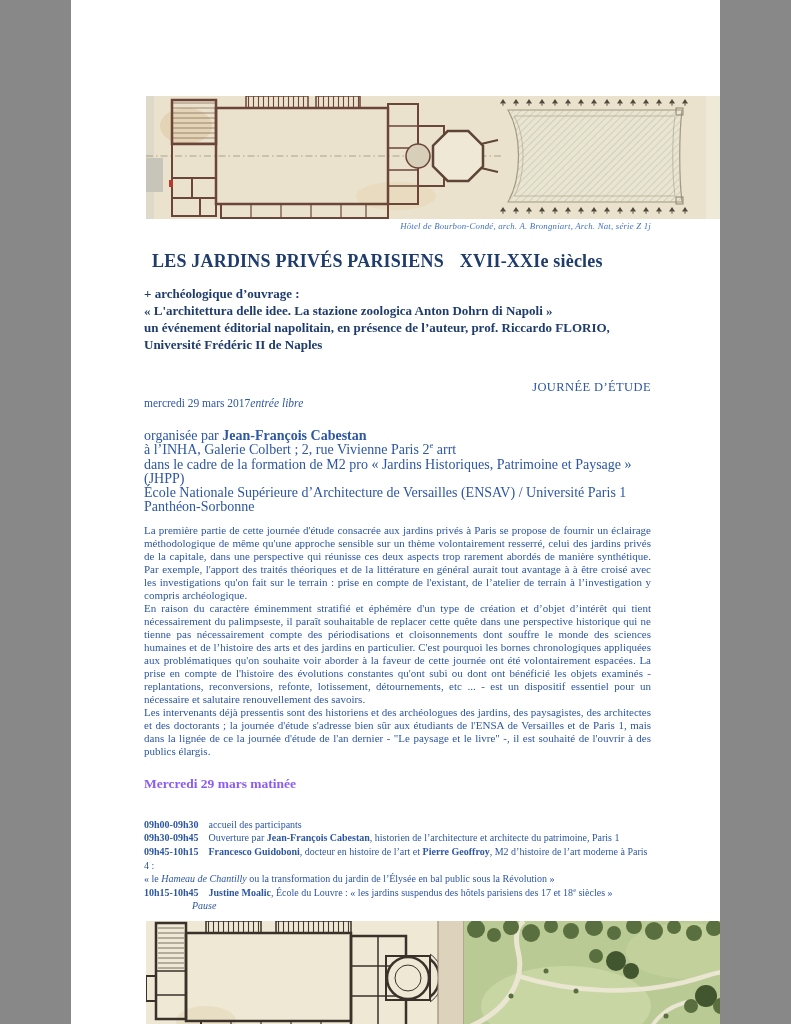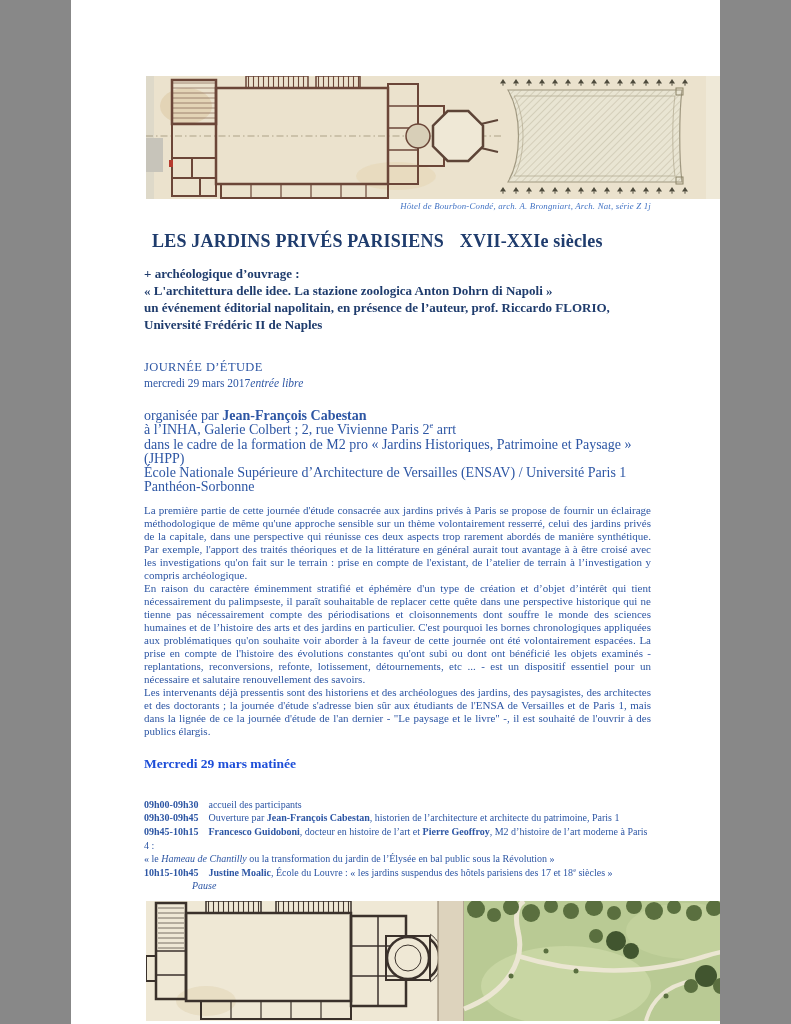--- a/index.html
+++ b/index.html
@@ -1,40 +1,40 @@
 <!DOCTYPE html>
 <html><head>
 <meta charset="utf-8">
 <style>
   * { margin:0; padding:0; box-sizing:border-box; }
   html,body { background:#888; }
   .page {
     width:649px; height:1024px; margin:0 auto; background:#ffffff;
     font-family:"Liberation Serif", serif; color:#2d56a4;
-    padding:76px 69px 0 73px; overflow:hidden; position:relative;
+    padding:96px 69px 0 73px; overflow:hidden; position:relative;
   }
   .fig { margin-left:2px; }
   .fig svg { display:block; }
   .caption {
     margin-top:2px; text-align:right; font-style:italic;
     font-size:8.8px; color:#4273c4; letter-spacing:0.2px;
   }
   h1.title {
     margin-top:20px; font-size:18px; font-weight:bold; color:#1f3c6d;
     letter-spacing:0.2px; white-space:nowrap;margin-left:8px;
   }
   .title-gap { display:inline-block; width:16px; }
   .presentation { margin-top:13px; font-size:13px; font-weight:bold; color:#1f3c6d; line-height:17px; }
-  .event-heading { margin-top:27px; font-size:12.5px; letter-spacing:0.4px; color:#2d56a4; }
+  .event-heading { margin-top:27px; font-size:12.5px; letter-spacing:0.4px; color:#2d56a4;text-align:right; }
   .date-row { display:flex; font-size:11.5px; margin-top:2px; }
   .admission { font-style:italic; margin-right:75px; }
   .org { margin-top:20px; font-size:14px; line-height:14.3px; }
   .description { margin-top:9px; font-size:11px; line-height:13px; text-align:justify; }
   .description p { margin:0; }
-  .session-heading { margin-top:18px; font-size:13.5px; font-weight:bold; color:#1d4ed8; }
+  .session-heading { margin-top:18px; font-size:13.5px; font-weight:bold; color:#8b5cf6; }
   .schedule { margin-top:26px; font-size:10px; line-height:13.6px; }
   .sched-row .time { font-weight:bold; margin-right:10px; }
   .sched-row .time:empty { display:none; }
   .sched-row.indent { padding-left:48px; }
   .fig-bottom { margin-top:8px; }
   sup { font-size:0.62em; vertical-align:super; line-height:0; }
   .b { font-weight:bold; }
   .i { font-style:italic; }
 </style>
 </head>

